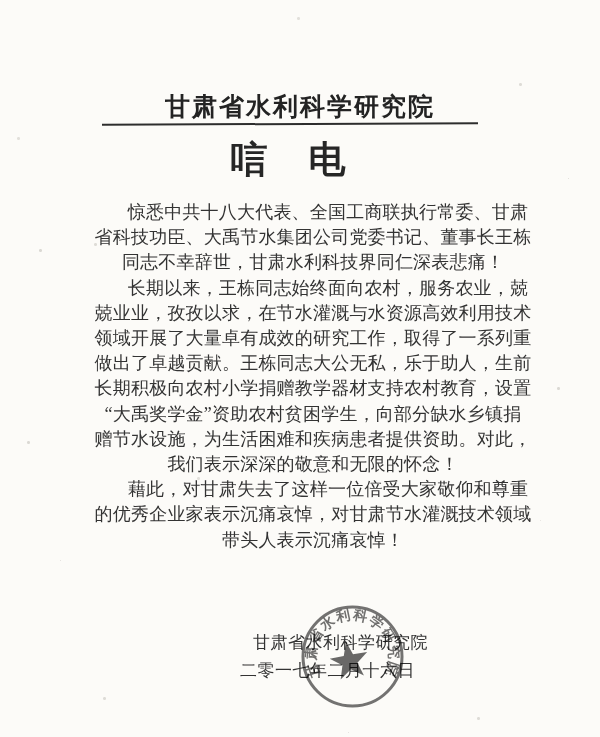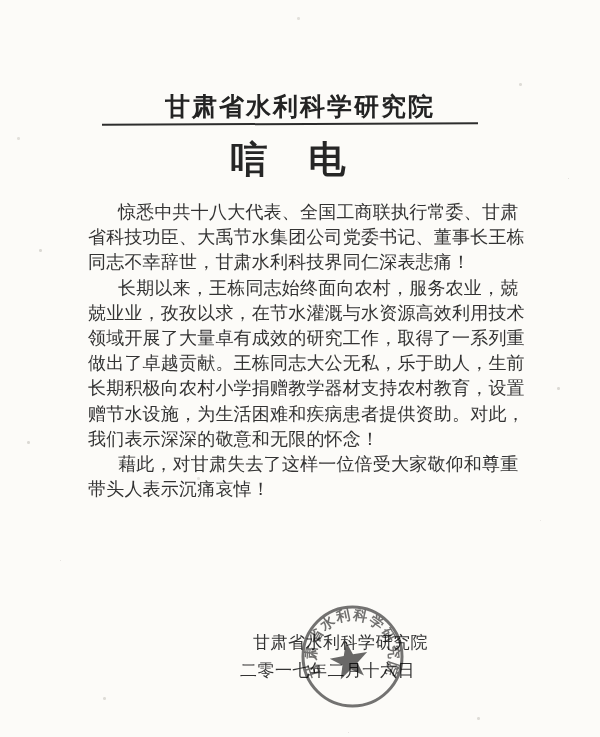--- a/index.html
+++ b/index.html
@@ -33,21 +33,21 @@
     position:absolute;top:123px;left:102px;width:376px;height:2px;
     background:#2d2d2d;transform:rotate(-0.2deg);
   }
   .doc-title{
     position:absolute;top:135px;left:-22px;right:0;
     text-align:center;font-size:37px;font-weight:bold;
     letter-spacing:2px;color:#262626;white-space:pre;
   }
   .body-text{
     position:absolute;left:88px;top:200px;width:450px;
-    font-size:18px;line-height:25.2px;color:#333;
+    font-size:18px;line-height:25.2px;color:#333;text-align:center;
   }
   .body-text .line{white-space:pre;letter-spacing:0.2px;}
   .body-text .line.indent{text-indent:30px;}
   .signature-org{
     position:absolute;left:253px;top:631px;
     font-size:17px;letter-spacing:0.5px;color:#333;white-space:pre;
   }
   .signature-date{
     position:absolute;left:240px;top:659px;
     font-size:17px;letter-spacing:0.5px;color:#333;white-space:pre;
@@ -75,25 +75,27 @@
       <div class="line indent">惊悉中共十八大代表、全国工商联执行常委、甘肃</div>
       <div class="line">省科技功臣、大禹节水集团公司党委书记、董事长王栋</div>
       <div class="line">同志不幸辞世，甘肃水利科技界同仁深表悲痛！</div>
     </div>
     <div>
       <div class="line indent">长期以来，王栋同志始终面向农村，服务农业，兢</div>
       <div class="line">兢业业，孜孜以求，在节水灌溉与水资源高效利用技术</div>
       <div class="line">领域开展了大量卓有成效的研究工作，取得了一系列重</div>
       <div class="line">做出了卓越贡献。王栋同志大公无私，乐于助人，生前</div>
       <div class="line">长期积极向农村小学捐赠教学器材支持农村教育，设置</div>
+      <div class="line">“大禹奖学金”资助农村贫困学生，向部分缺水乡镇捐</div>
       <div class="line">赠节水设施，为生活困难和疾病患者提供资助。对此，</div>
       <div class="line">我们表示深深的敬意和无限的怀念！</div>
     </div>
     <div>
       <div class="line indent">藉此，对甘肃失去了这样一位倍受大家敬仰和尊重</div>
+      <div class="line">的优秀企业家表示沉痛哀悼，对甘肃节水灌溉技术领域</div>
       <div class="line">带头人表示沉痛哀悼！</div>
     </div>
   </div>
 
   <div class="signature-org">甘肃省水利科学研究院</div>
 
   <div class="signature-date">二零一七年二月十六日</div>
 
   <svg class="seal" viewBox="-56.5 -56.5 113 115" xmlns="http://www.w3.org/2000/svg">
     <circle cx="0" cy="0" r="49.5" fill="none" stroke="#4f4f4f" stroke-width="3" stroke-opacity="0.9"></circle>

